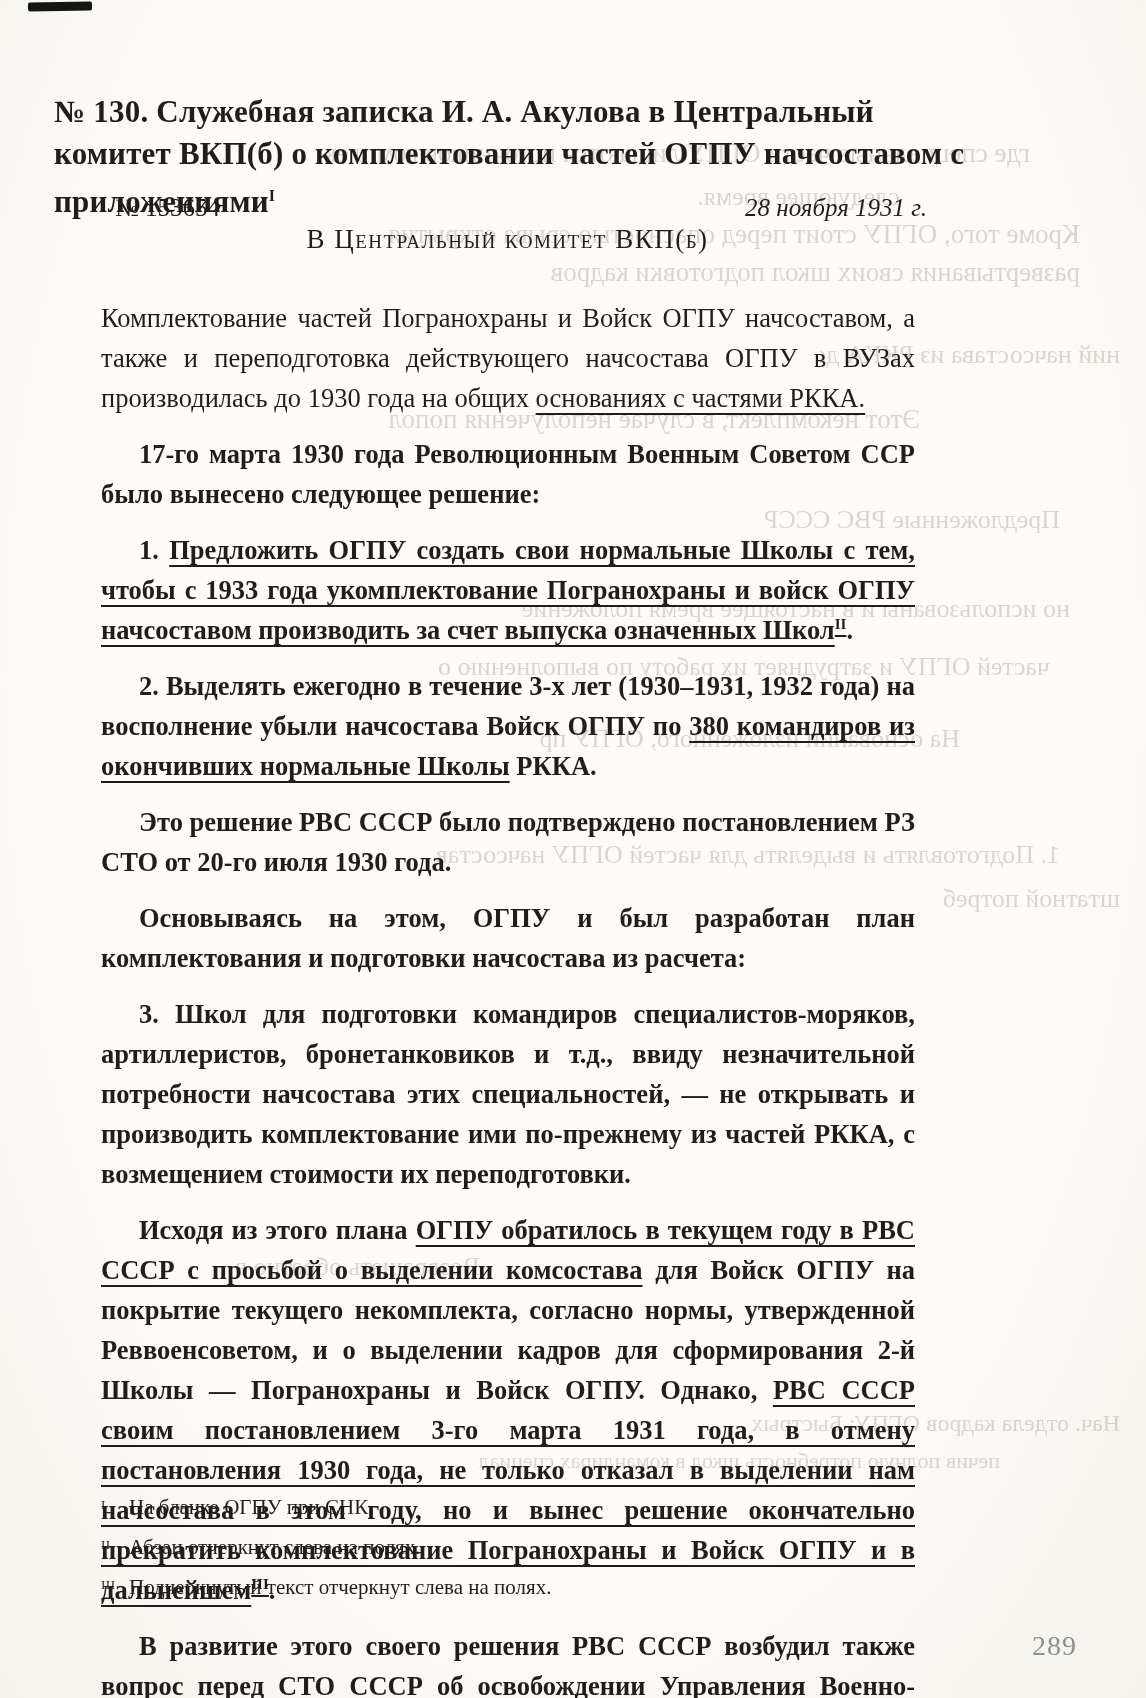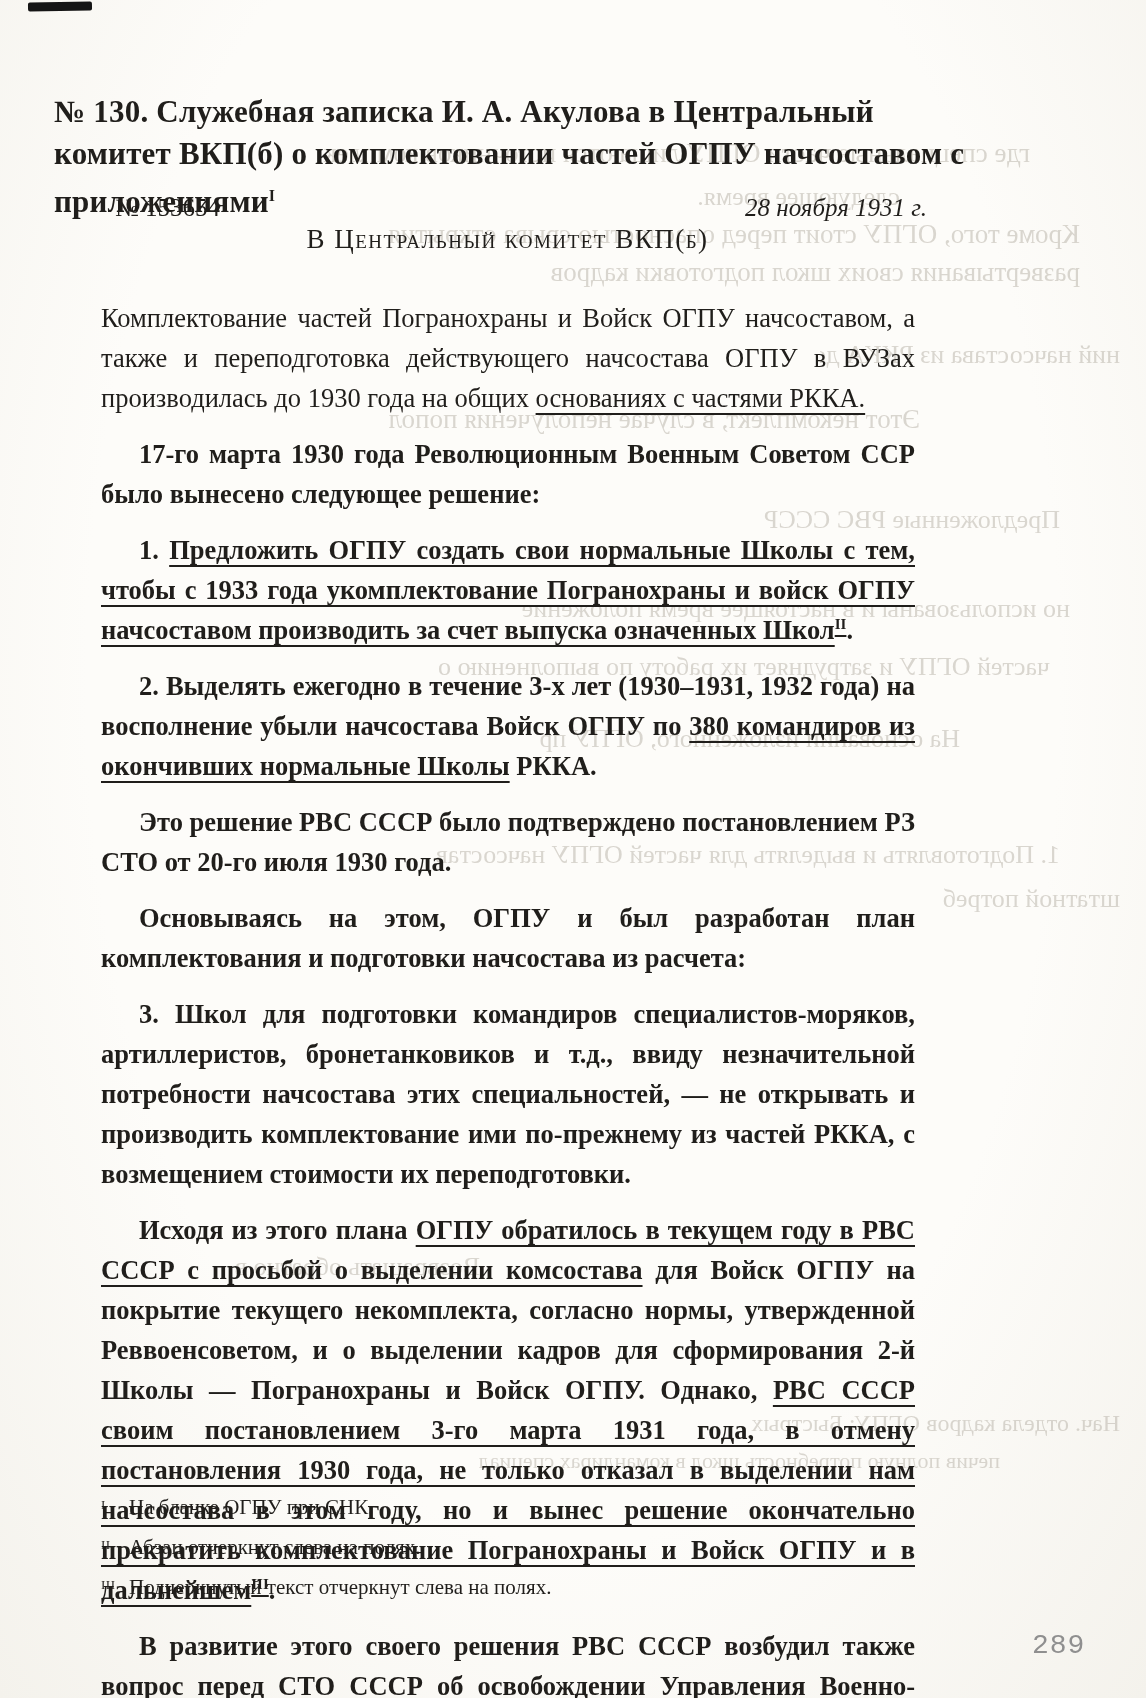--- a/index.html
+++ b/index.html
@@ -57,21 +57,21 @@
   }
   .fn-row{display:flex;margin-bottom:14px;}
   .fn-marker{
     flex:0 0 44px;padding-left:16px;box-sizing:border-box;
     font-size:13px;position:relative;top:-2px;letter-spacing:.5px;
   }
   .fn-text{flex:1;}
   .pageno{
     position:absolute;top:1630px;left:1032px;
     font-size:28px;color:#8f8f8f;
-    font-family:Liberation Mono, monospace;
+    font-family:Liberation Serif, serif;
     letter-spacing:1px;
   }
 </style>
 </head>
 <body>
 
 <div class="page">
 
   <div class="scan-mark"></div>
 

